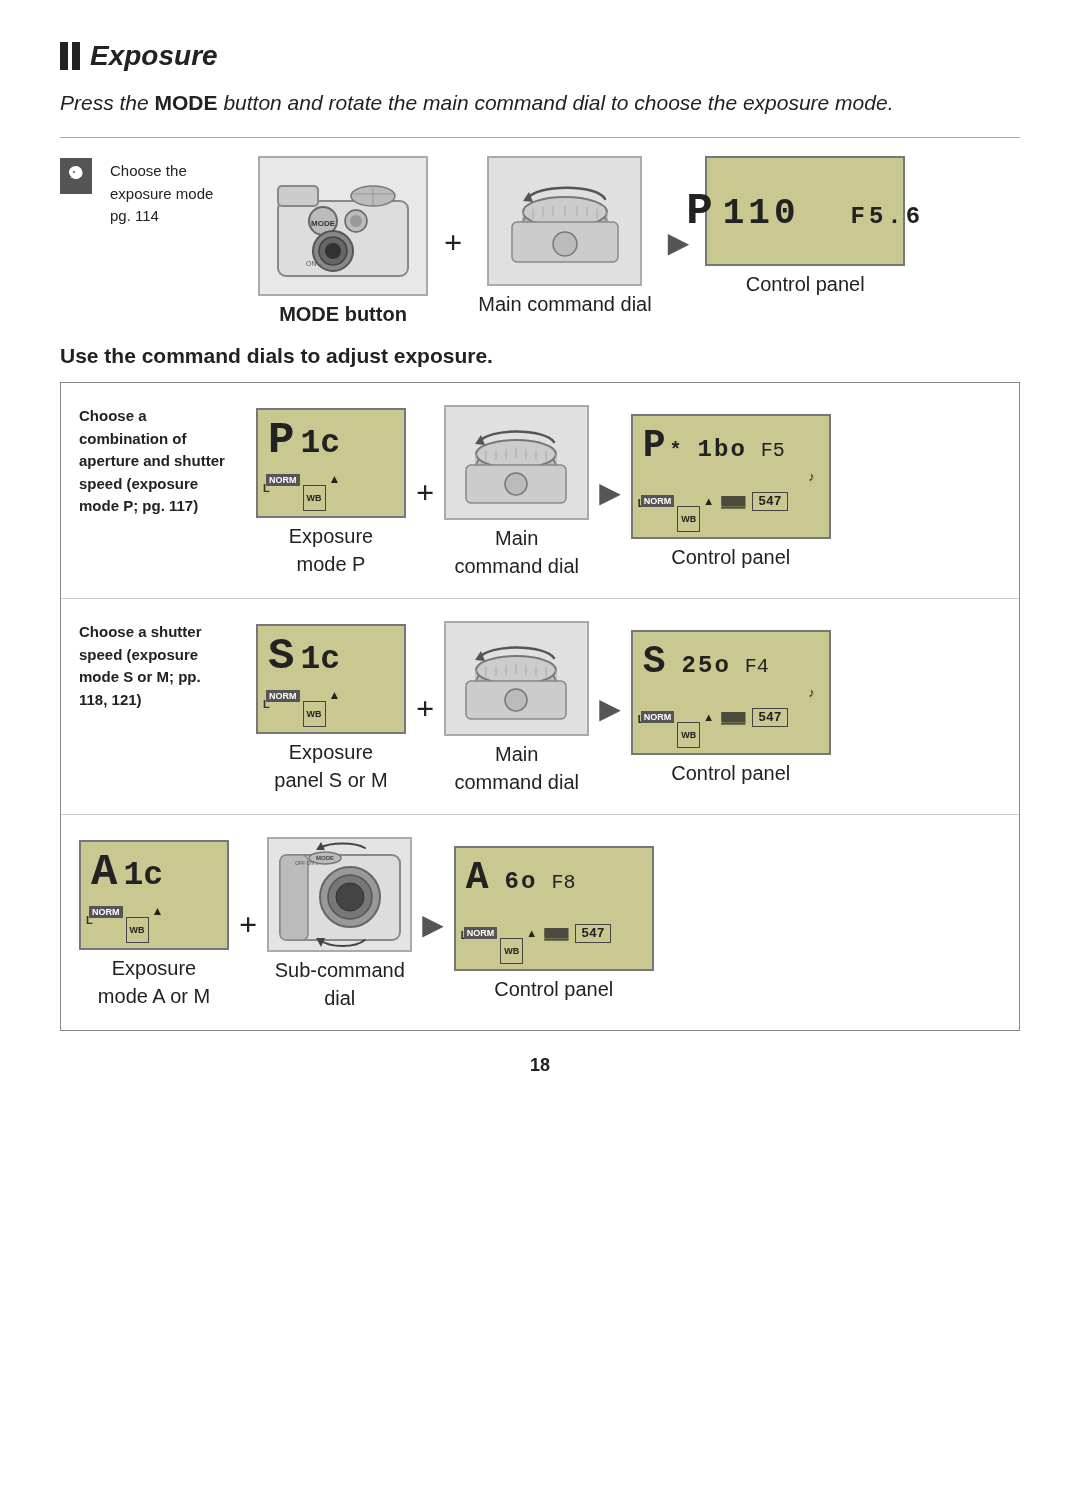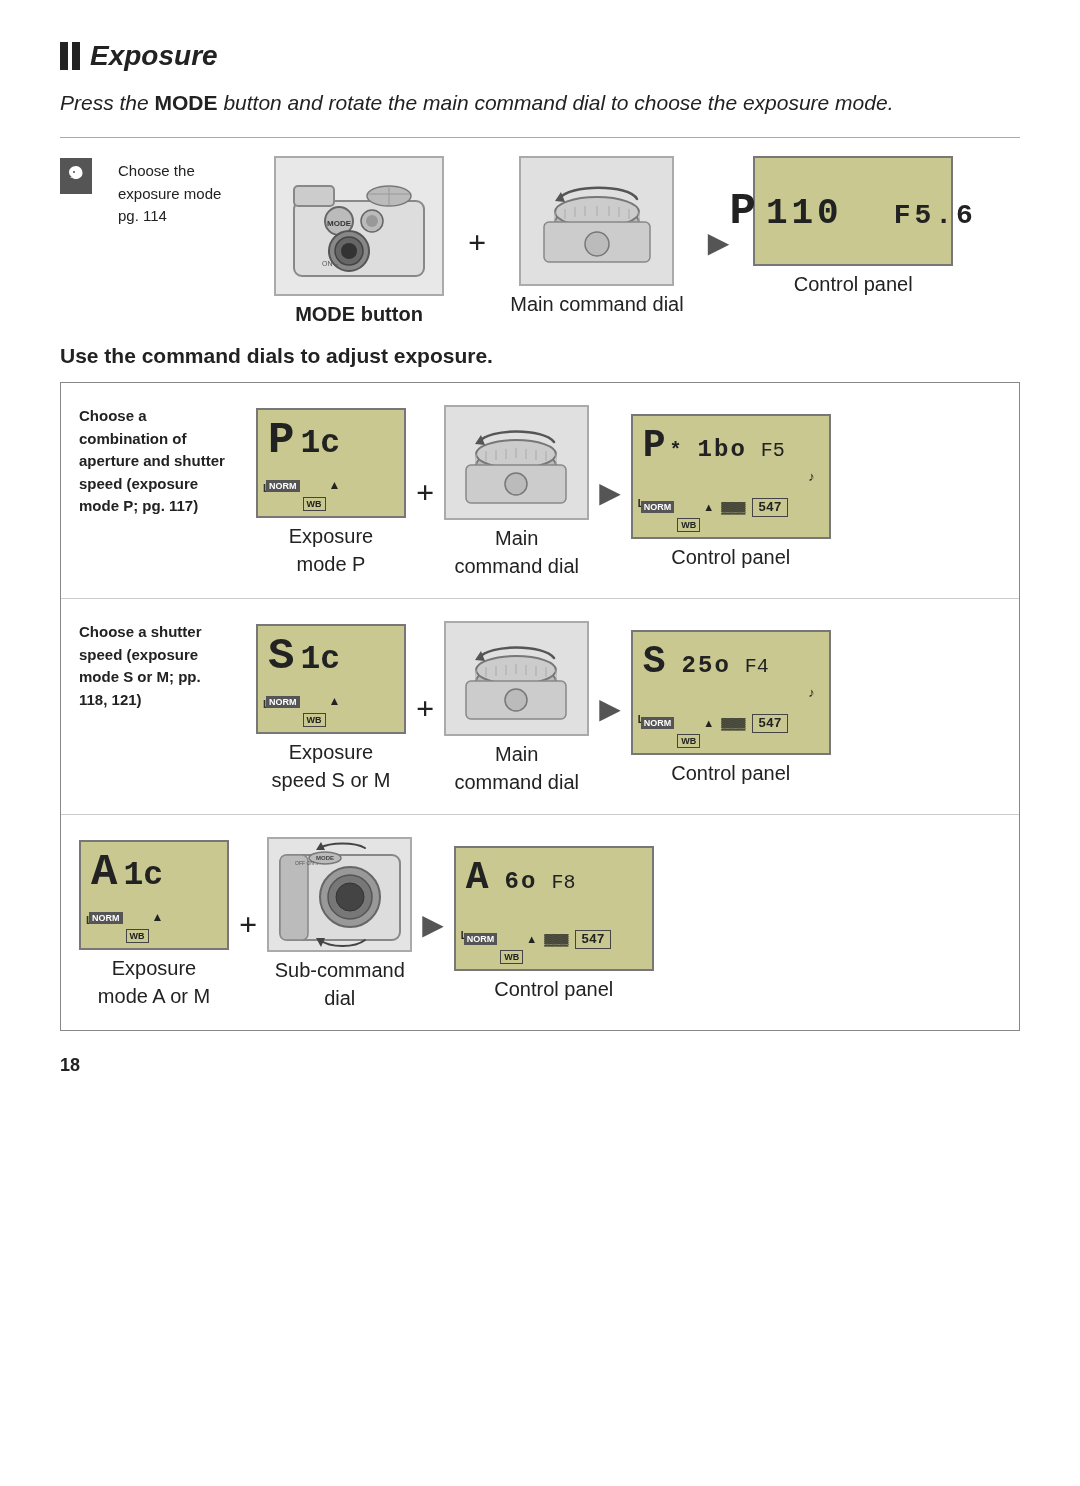--- a/index.html
+++ b/index.html
@@ -234,21 +234,21 @@
       font-weight: bold;
       background: #555;
       color: #fff;
       padding: 1px 3px;
     }
 
     .wb-tag {
       font-size: 9px;
       font-family: Arial, sans-serif;
       border: 1px solid #444;
-      padding: 1px 3px;
+      padding: 7px 3px;
       font-weight: bold;
       margin-top: 36px;
     }
 
     .lcd-bottom-icons {
       position: absolute;
       bottom: 5px;
       left: 8px;
       display: flex;
       align-items: center;
@@ -332,26 +332,27 @@
       align-items: center;
       justify-content: center;
     }
 
     
     .page-number {
       font-size: 18px;
       font-family: Arial, sans-serif;
       font-weight: bold;
       margin-top: 24px;
+      text-align: center;
     }
 
     .top-section {
       display: flex;
       align-items: flex-start;
-      gap: 16px;
+      gap: 8px;
       margin-bottom: 4px;
     }
   </style>
 </head>
 <body>
 
 <div class="section-title">
   <div class="title-bars">
     <div class="title-bar"></div>
     <div class="title-bar"></div>
@@ -442,21 +443,21 @@
     </div>
   </div>
 
   <div class="arrow-sign">▶</div>
 
   <div class="img-group">
     <div style="width:200px; height:110px; background:#c8c890; border:2px solid #777; display:flex; flex-direction:column; align-items:center; justify-content:center;">
       <div style="font-family:'Courier New',monospace; font-size:44px; font-weight:bold; letter-spacing:4px; color:#222; display:flex; align-items:baseline; gap:6px;">
         <span>P</span>
         <span style="font-size:36px;">110</span>
-        <span style="font-size:28px;margin-left:45px;">F5.6</span>
+        <span style="font-size:24px;margin-left:45px;">F5.6</span>
       </div>
     </div>
     <div class="img-caption">
       <span>Control panel</span>
     </div>
   </div>
 </div>
 
 <p class="sub-title" style="margin-top:16px; margin-bottom:14px; font-family:Arial,sans-serif; font-size:21px;">Use the command dials to adjust exposure.</p>
 
@@ -560,21 +561,21 @@
           </div>
           <span class="lcd-l">L</span>
           <div class="lcd-bottom-icons">
             <span class="norm-tag">NORM</span>
             <span class="wb-tag">WB</span>
             <span style="font-size:12px; font-weight:bold;">▲</span>
           </div>
         </div>
         <div class="img-caption">
           <span>Exposure</span><br>
-          <span>speed S or M</span>
+          <span>panel S or M</span>
         </div>
       </div>
 
       <div class="plus-sign">+</div>
 
       <div class="img-group">
         <div class="dial-svg-container" style="width:145px; height:115px;">
           <svg width="125" height="105" viewBox="0 0 125 105">
             <ellipse cx="62" cy="55" rx="40" ry="14" fill="#bbb" stroke="#777" stroke-width="2"></ellipse>
             <ellipse cx="62" cy="44" rx="40" ry="14" fill="#ccc" stroke="#777" stroke-width="2"></ellipse>

